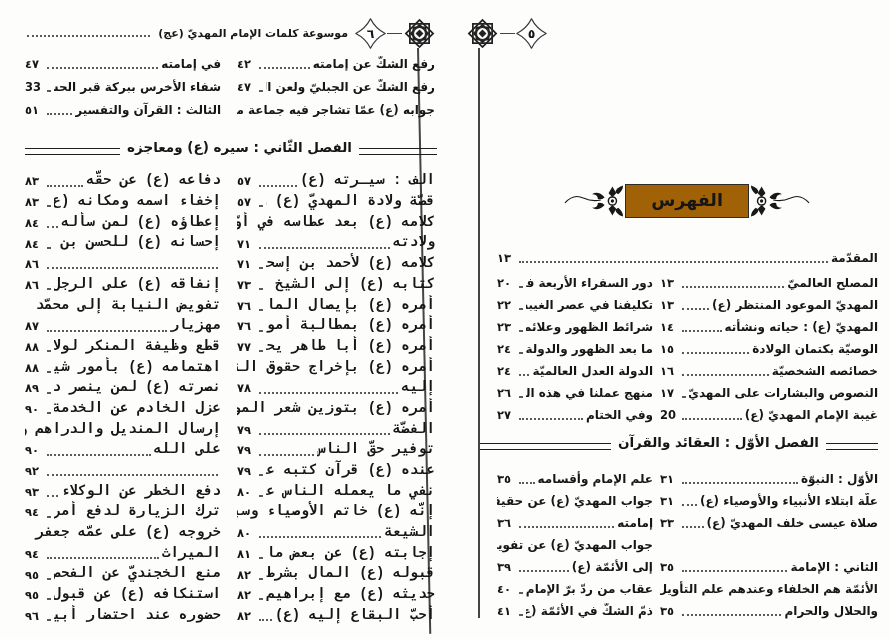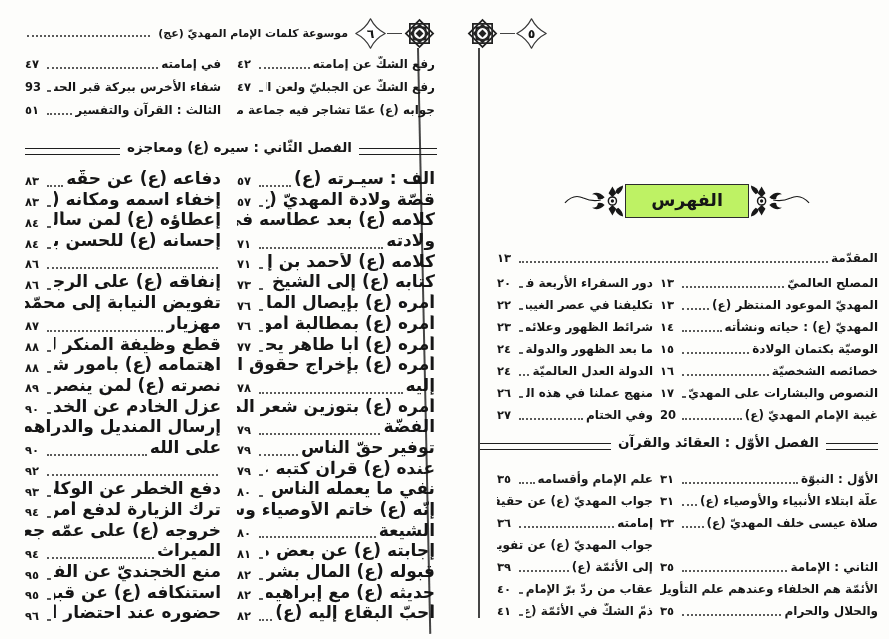--- a/index.html
+++ b/index.html
@@ -10,21 +10,21 @@
   }
   
   .col{position:absolute;}
   .trow{display:flex;align-items:flex-end;overflow:hidden;}
   .ttl{white-space:nowrap;flex:0 1 auto;min-width:0;overflow:hidden;font-size:12px;line-height:1.45;}
   .ttl.wrap{flex:1 1 auto;text-align:justify;text-align-last:justify;}
   .dots{flex:1 1 auto;min-width:4px;height:0;border-bottom:2px dotted #5a5a5a;margin:0 3px 4px 3px;}
   .num{flex:0 0 auto;min-width:19px;text-align:left;font-size:11.5px;line-height:1.5;}
   #lt-top-right .trow,#lt-top-left .trow{height:23px;}
   #lt-main-right .trow,#lt-main-left .trow{height:20.7px;}
-  #lt-main-right .ttl,#lt-main-left .ttl{font-size:17px;}
+  #lt-main-right .ttl,#lt-main-left .ttl{font-size:14px;font-family:Liberation Mono, monospace;}
   #rp-intro .trow,#rt-b1-right .trow,#rt-b1-left .trow{height:22px;}
   #rt-b2-right .trow,#rt-b2-left .trow{height:22px;}
   
   #lt-top-right{left:237px;top:50px;width:198px;}
   #lt-top-left {left:25px; top:50px;width:196px;}
   #lt-main-right{left:237px;top:170px;width:198px;}
   #lt-main-left {left:25px; top:170px;width:196px;}
   #rp-intro   {left:497px;top:245px;width:381px;}
   #rt-b1-right{left:660px;top:270px;width:218px;}
   #rt-b1-left {left:497px;top:270px;width:156px;}
@@ -48,21 +48,21 @@
   .badge{position:relative;flex:0 0 auto;width:33px;height:33px;}
   .badge .pnum{position:absolute;inset:0;display:flex;align-items:center;justify-content:center;font-size:12.5px;}
   .runtitle{white-space:nowrap;font-size:11px;margin:0 6px;}
   .hdots{flex:1 1 auto;height:0;border-bottom:2px dotted #5a5a5a;margin:6px 2px 0 2px;}
   
   .vrule{position:absolute;width:1.6px;background:#454545;}
   #lp-rule{left:417px;top:48px;height:586px;transform:rotate(-1.2deg);transform-origin:top center;}
   #rp-rule{left:478px;top:48px;height:570px;}
   
   #rp-title{position:absolute;left:532px;top:178px;width:310px;height:46px;display:flex;align-items:center;justify-content:center;}
-  .fb{border:1.4px solid #2c2c2c;background:#bef264;padding:3px 25px 5px 25px;font-size:17.5px;line-height:1.4;white-space:nowrap;}
+  .fb{border:1.4px solid #2c2c2c;background:#a16207;padding:3px 25px 5px 25px;font-size:17.5px;line-height:1.4;white-space:nowrap;}
   .flourish{flex:0 0 auto;width:62px;height:40px;}
   .flourish.mirror{transform:scaleX(-1);}
 </style>
 </head>
 <body>
 
 <div class="spread" style="background: rgb(253, 253, 251); color: rgb(22, 22, 22);">
 
   <div id="lp-header">
     <svg class="star" viewBox="0 0 40 40" aria-hidden="true">
@@ -103,21 +103,21 @@
     </div>
   <div class="col" id="lt-top-left">
       <div class="trow">
         <span class="ttl">في إمامته</span>
         <span class="dots"></span>
         <span class="num">٤٧</span>
       </div>
       <div class="trow">
         <span class="ttl">شفاء الأخرس ببركة قبر الحسين (ع)</span>
         <span class="dots"></span>
-        <span class="num">93</span>
+        <span class="num">33</span>
       </div>
       <div class="trow">
         <span class="ttl">الثالث : القرآن والتفسير</span>
         <span class="dots"></span>
         <span class="num">٥١</span>
       </div>
     </div>
 
   <div class="sechdr" id="lp-sec">
     <span class="dbl side-r"></span>

